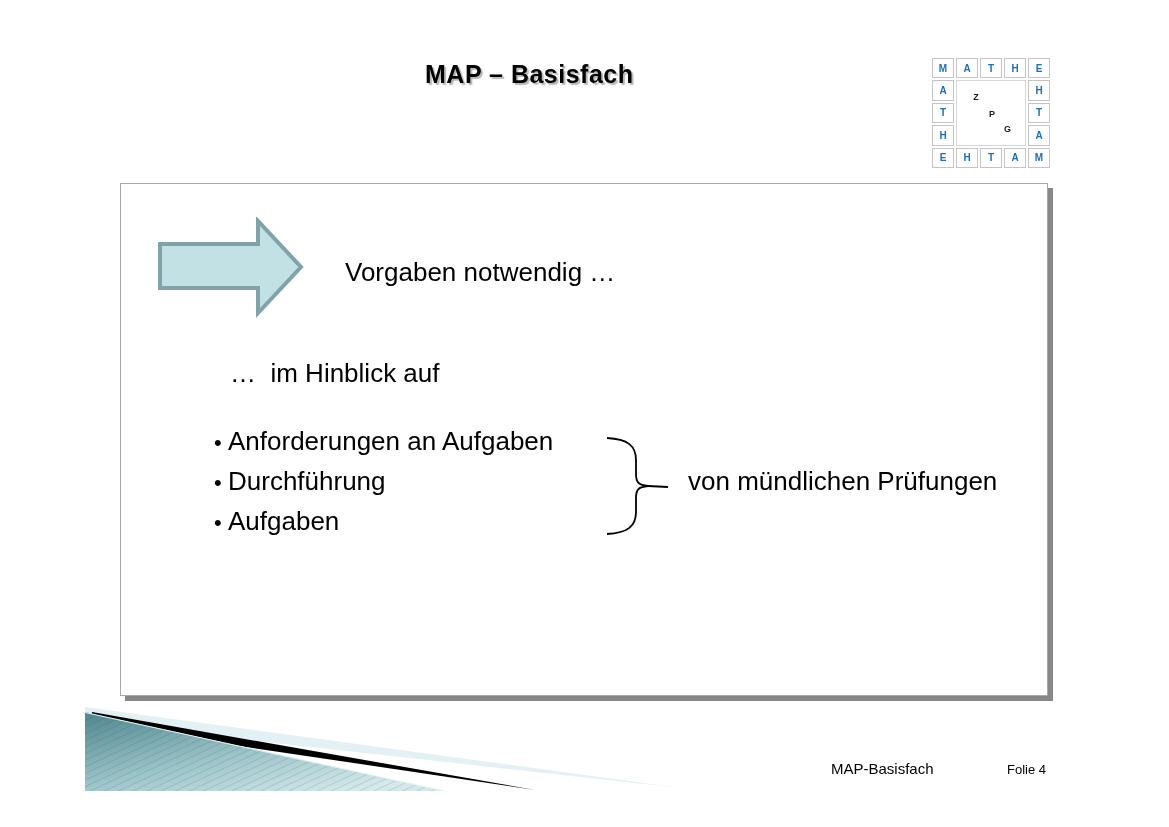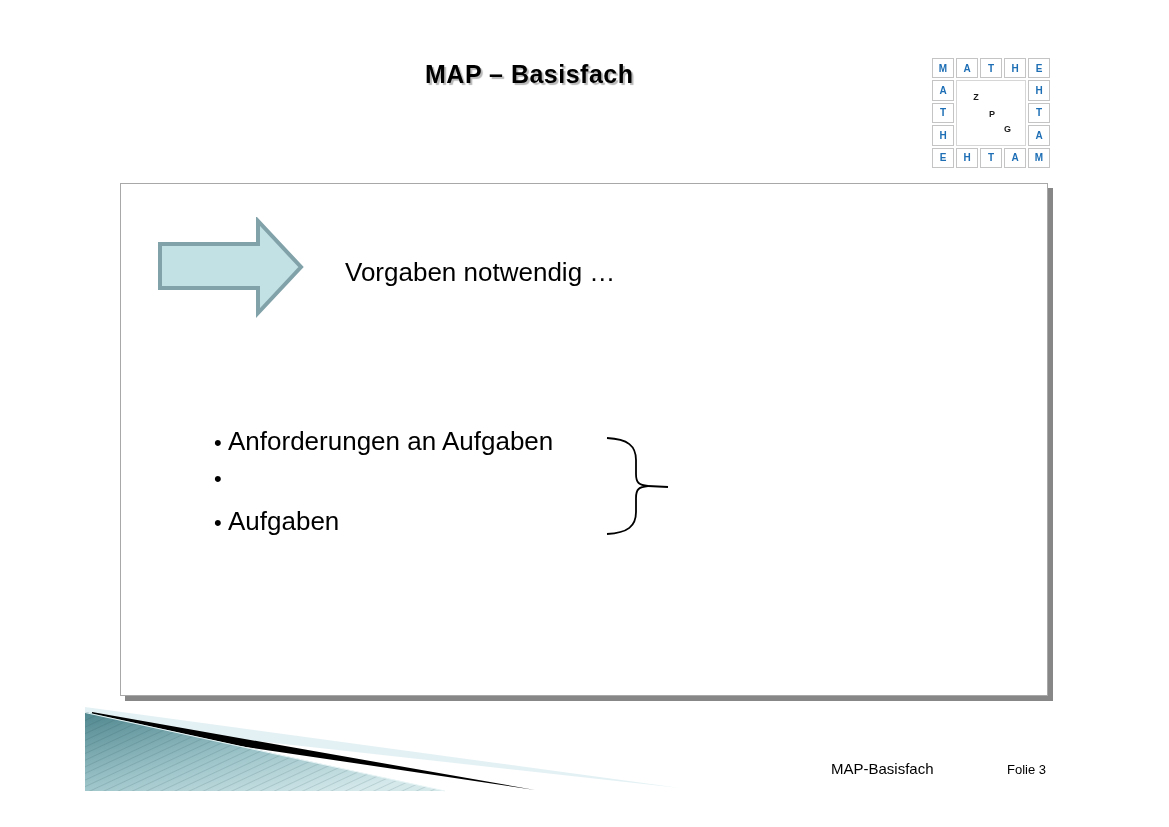--- a/index.html
+++ b/index.html
@@ -62,55 +62,58 @@
   </div>
 
   <div class="abs content-box"></div>
 
   <svg class="abs" style="left:156px;top:217px;" width="150" height="102" viewBox="0 0 150 102">
     <polygon points="4,27 102,27 102,4 145,50 102,96 102,71 4,71" stroke-width="4" stroke-linejoin="miter" fill="#c2e1e5" stroke="#81a2a8"></polygon>
   </svg>
 
   <div class="abs body-text arrow-caption">Vorgaben notwendig …</div>
 
+  <div class="abs body-text intro-text">…  im Hinblick auf</div>
 
   <div class="abs bullets">
     <div class="bullet-row">
       <span class="dot">•</span>
       <span class="txt">Anforderungen an Aufgaben</span>
     </div>
     <div class="bullet-row">
       <span class="dot">•</span>
+      <span class="txt">Durchführung</span>
     </div>
     <div class="bullet-row">
       <span class="dot">•</span>
       <span class="txt">Aufgaben</span>
     </div>
   </div>
 
   <svg class="abs" style="left:598px;top:428px;" width="80" height="112" viewBox="0 0 80 112">
     <path d="M9,10 C30,11 38,18 38,32 L38,46 C38,55 41,57 50,58 C41,59 38,61 38,70 L38,84 C38,98 30,105 9,106" fill="none" stroke-width="1.8" stroke="#000000"></path>
     <line x1="50" y1="58" x2="70" y2="59" stroke-width="1.8" stroke="#000000"></line>
   </svg>
 
+  <div class="abs body-text brace-target">von mündlichen Prüfungen</div>
 
   <svg class="abs" style="left:0px;top:700px;" width="720" height="100" viewBox="0 0 720 100">
     <defs>
       <linearGradient id="tealGrad" x1="0" y1="0" x2="0.85" y2="0.9">
         <stop offset="0" stop-color="#4f868e"></stop>
         <stop offset="0.55" stop-color="#9cc4c9"></stop>
         <stop offset="1" stop-color="#d5e9eb"></stop>
       </linearGradient>
       <pattern id="hatch" width="6" height="6" patternUnits="userSpaceOnUse" patternTransform="rotate(65)">
         <line x1="0" y1="0" x2="0" y2="6" stroke="rgba(25,70,80,0.28)" stroke-width="1"></line>
       </pattern>
     </defs>
     <polygon points="85,7 680,88 85,22" fill="#e4f1f4"></polygon>
     <polygon points="92,12 535,90 92,24" fill="#000000"></polygon>
     <polygon points="85,12 445,91 85,91" fill="url(#tealGrad)"></polygon>
     <polygon points="85,12 445,91 85,91" fill="url(#hatch)"></polygon>
     <line x1="85" y1="12.5" x2="445" y2="91" stroke-width="1" stroke="#e8f4f5"></line>
   </svg>
 
   <div class="abs footer-title">MAP-Basisfach</div>
-  <div class="abs slide-number">Folie 3</div>
+  <div class="abs slide-number">Folie 4</div>
 
 </div>
 
 </body></html>

